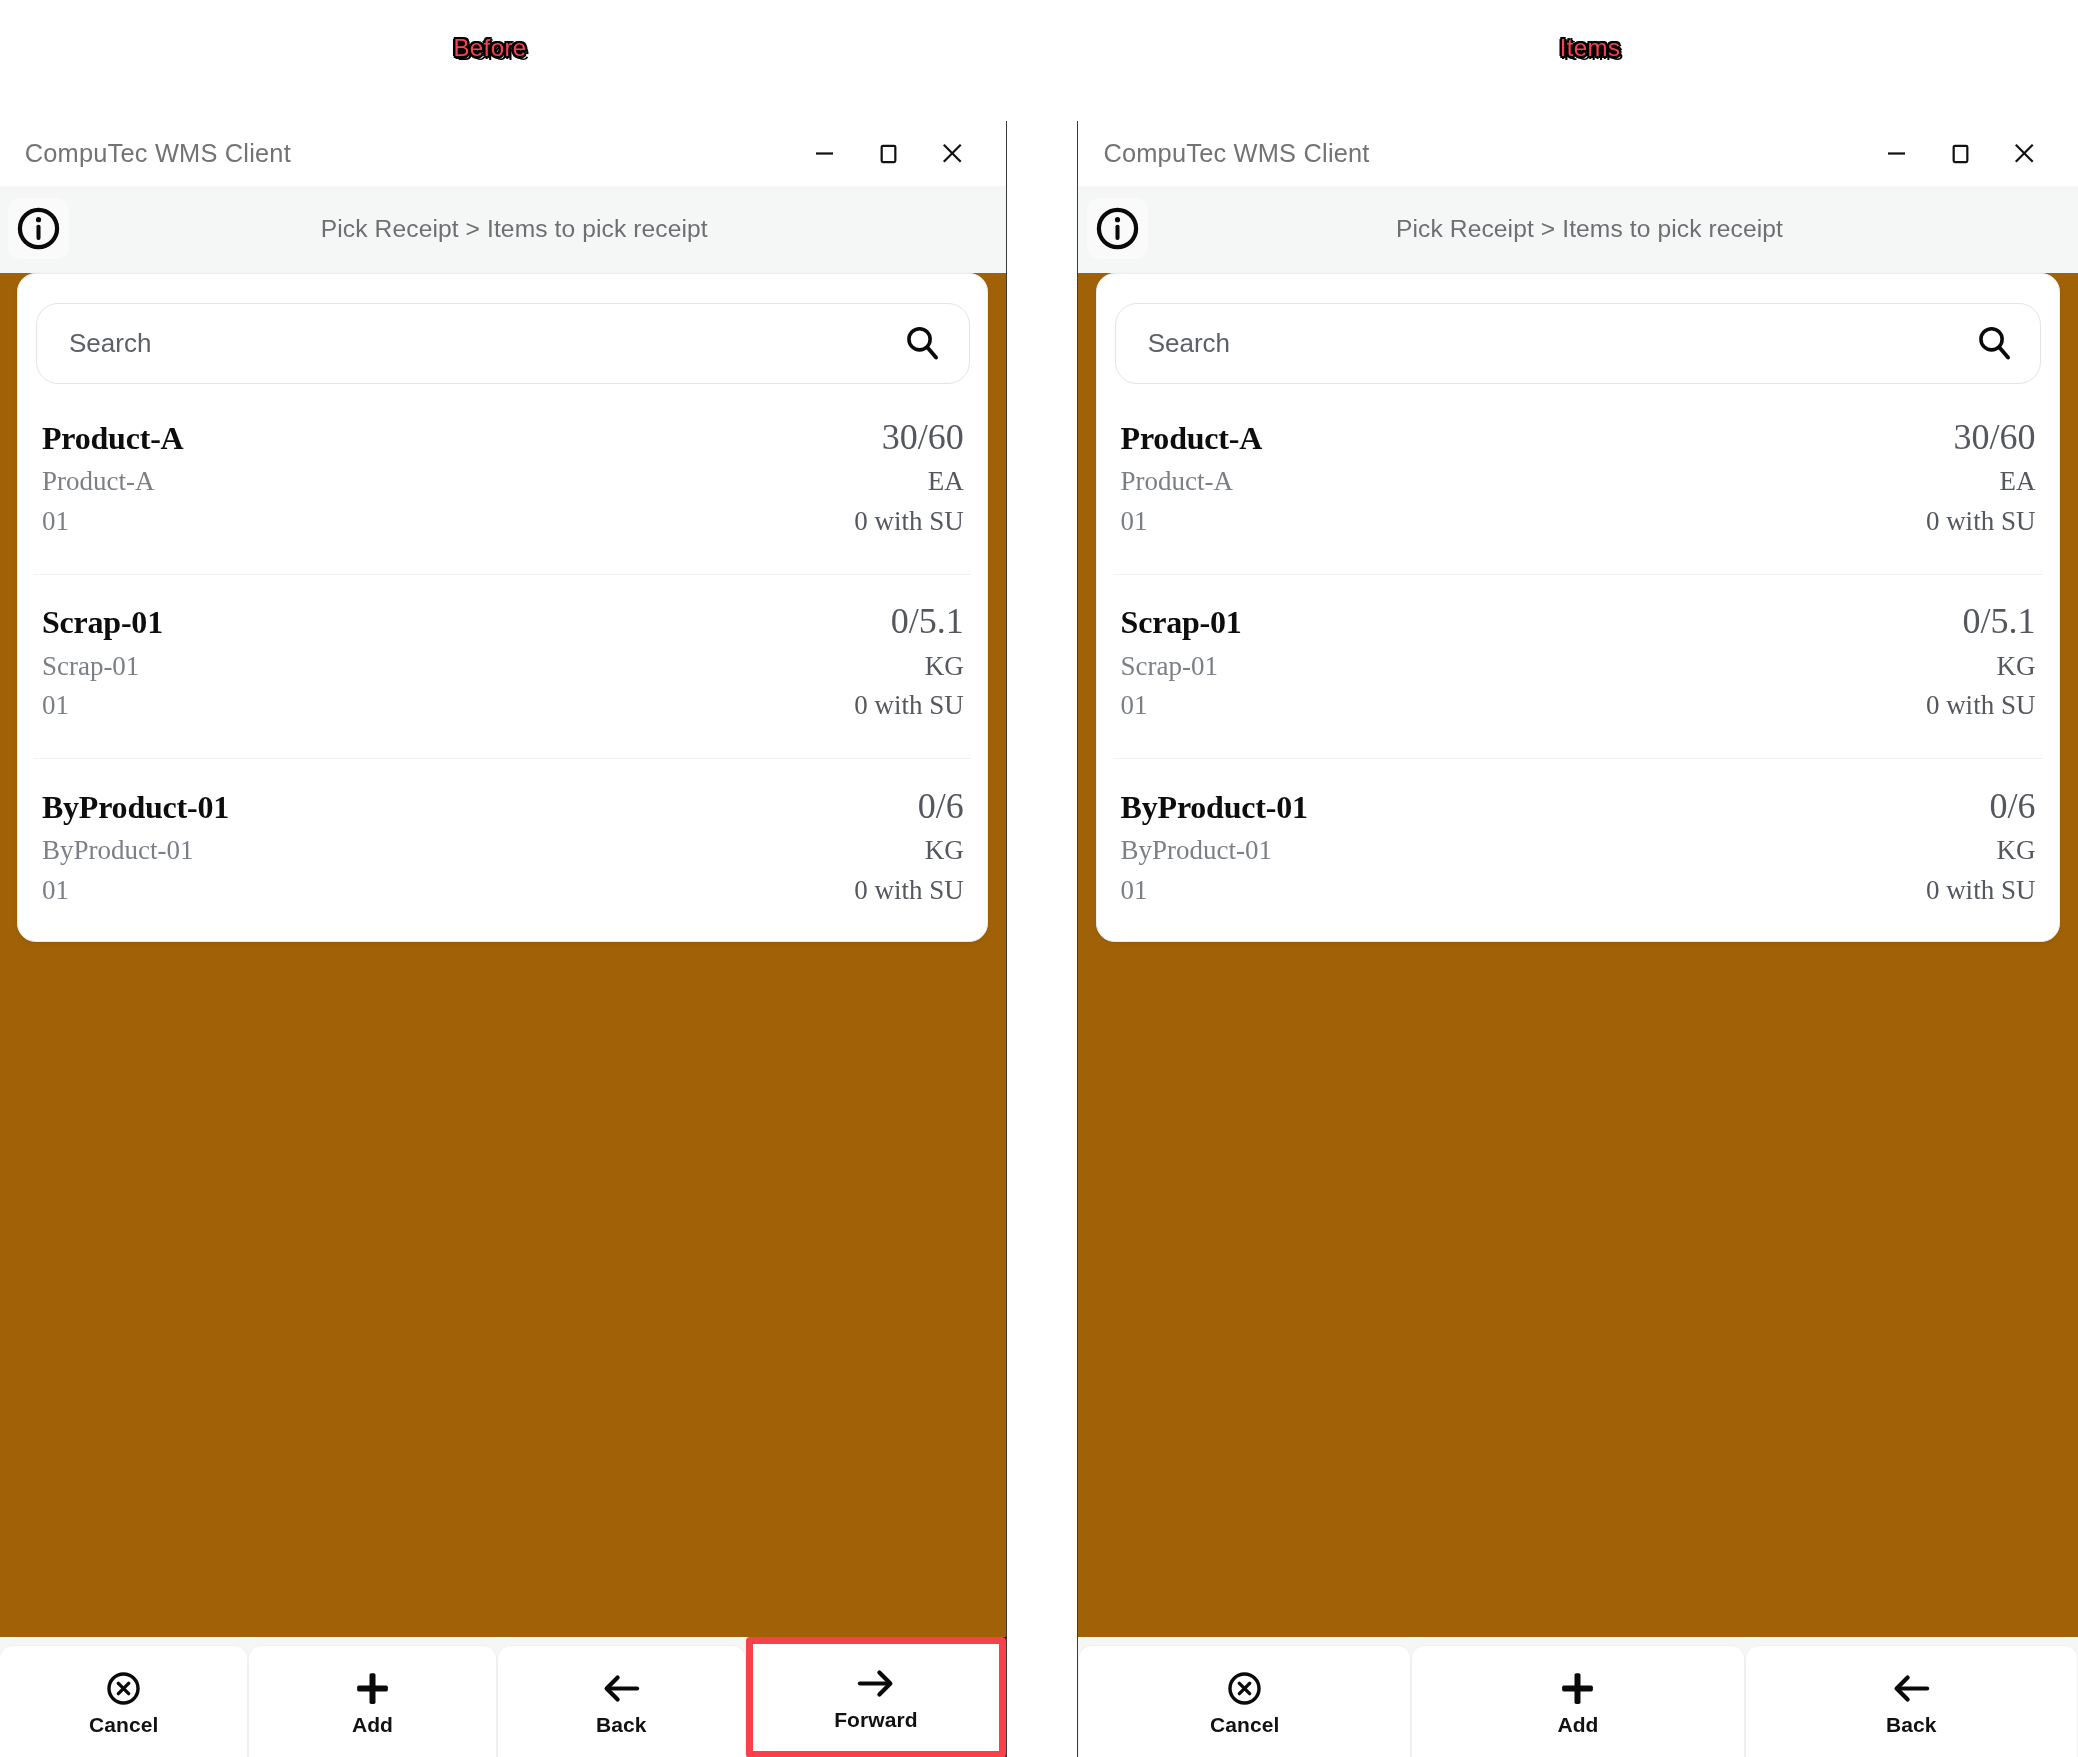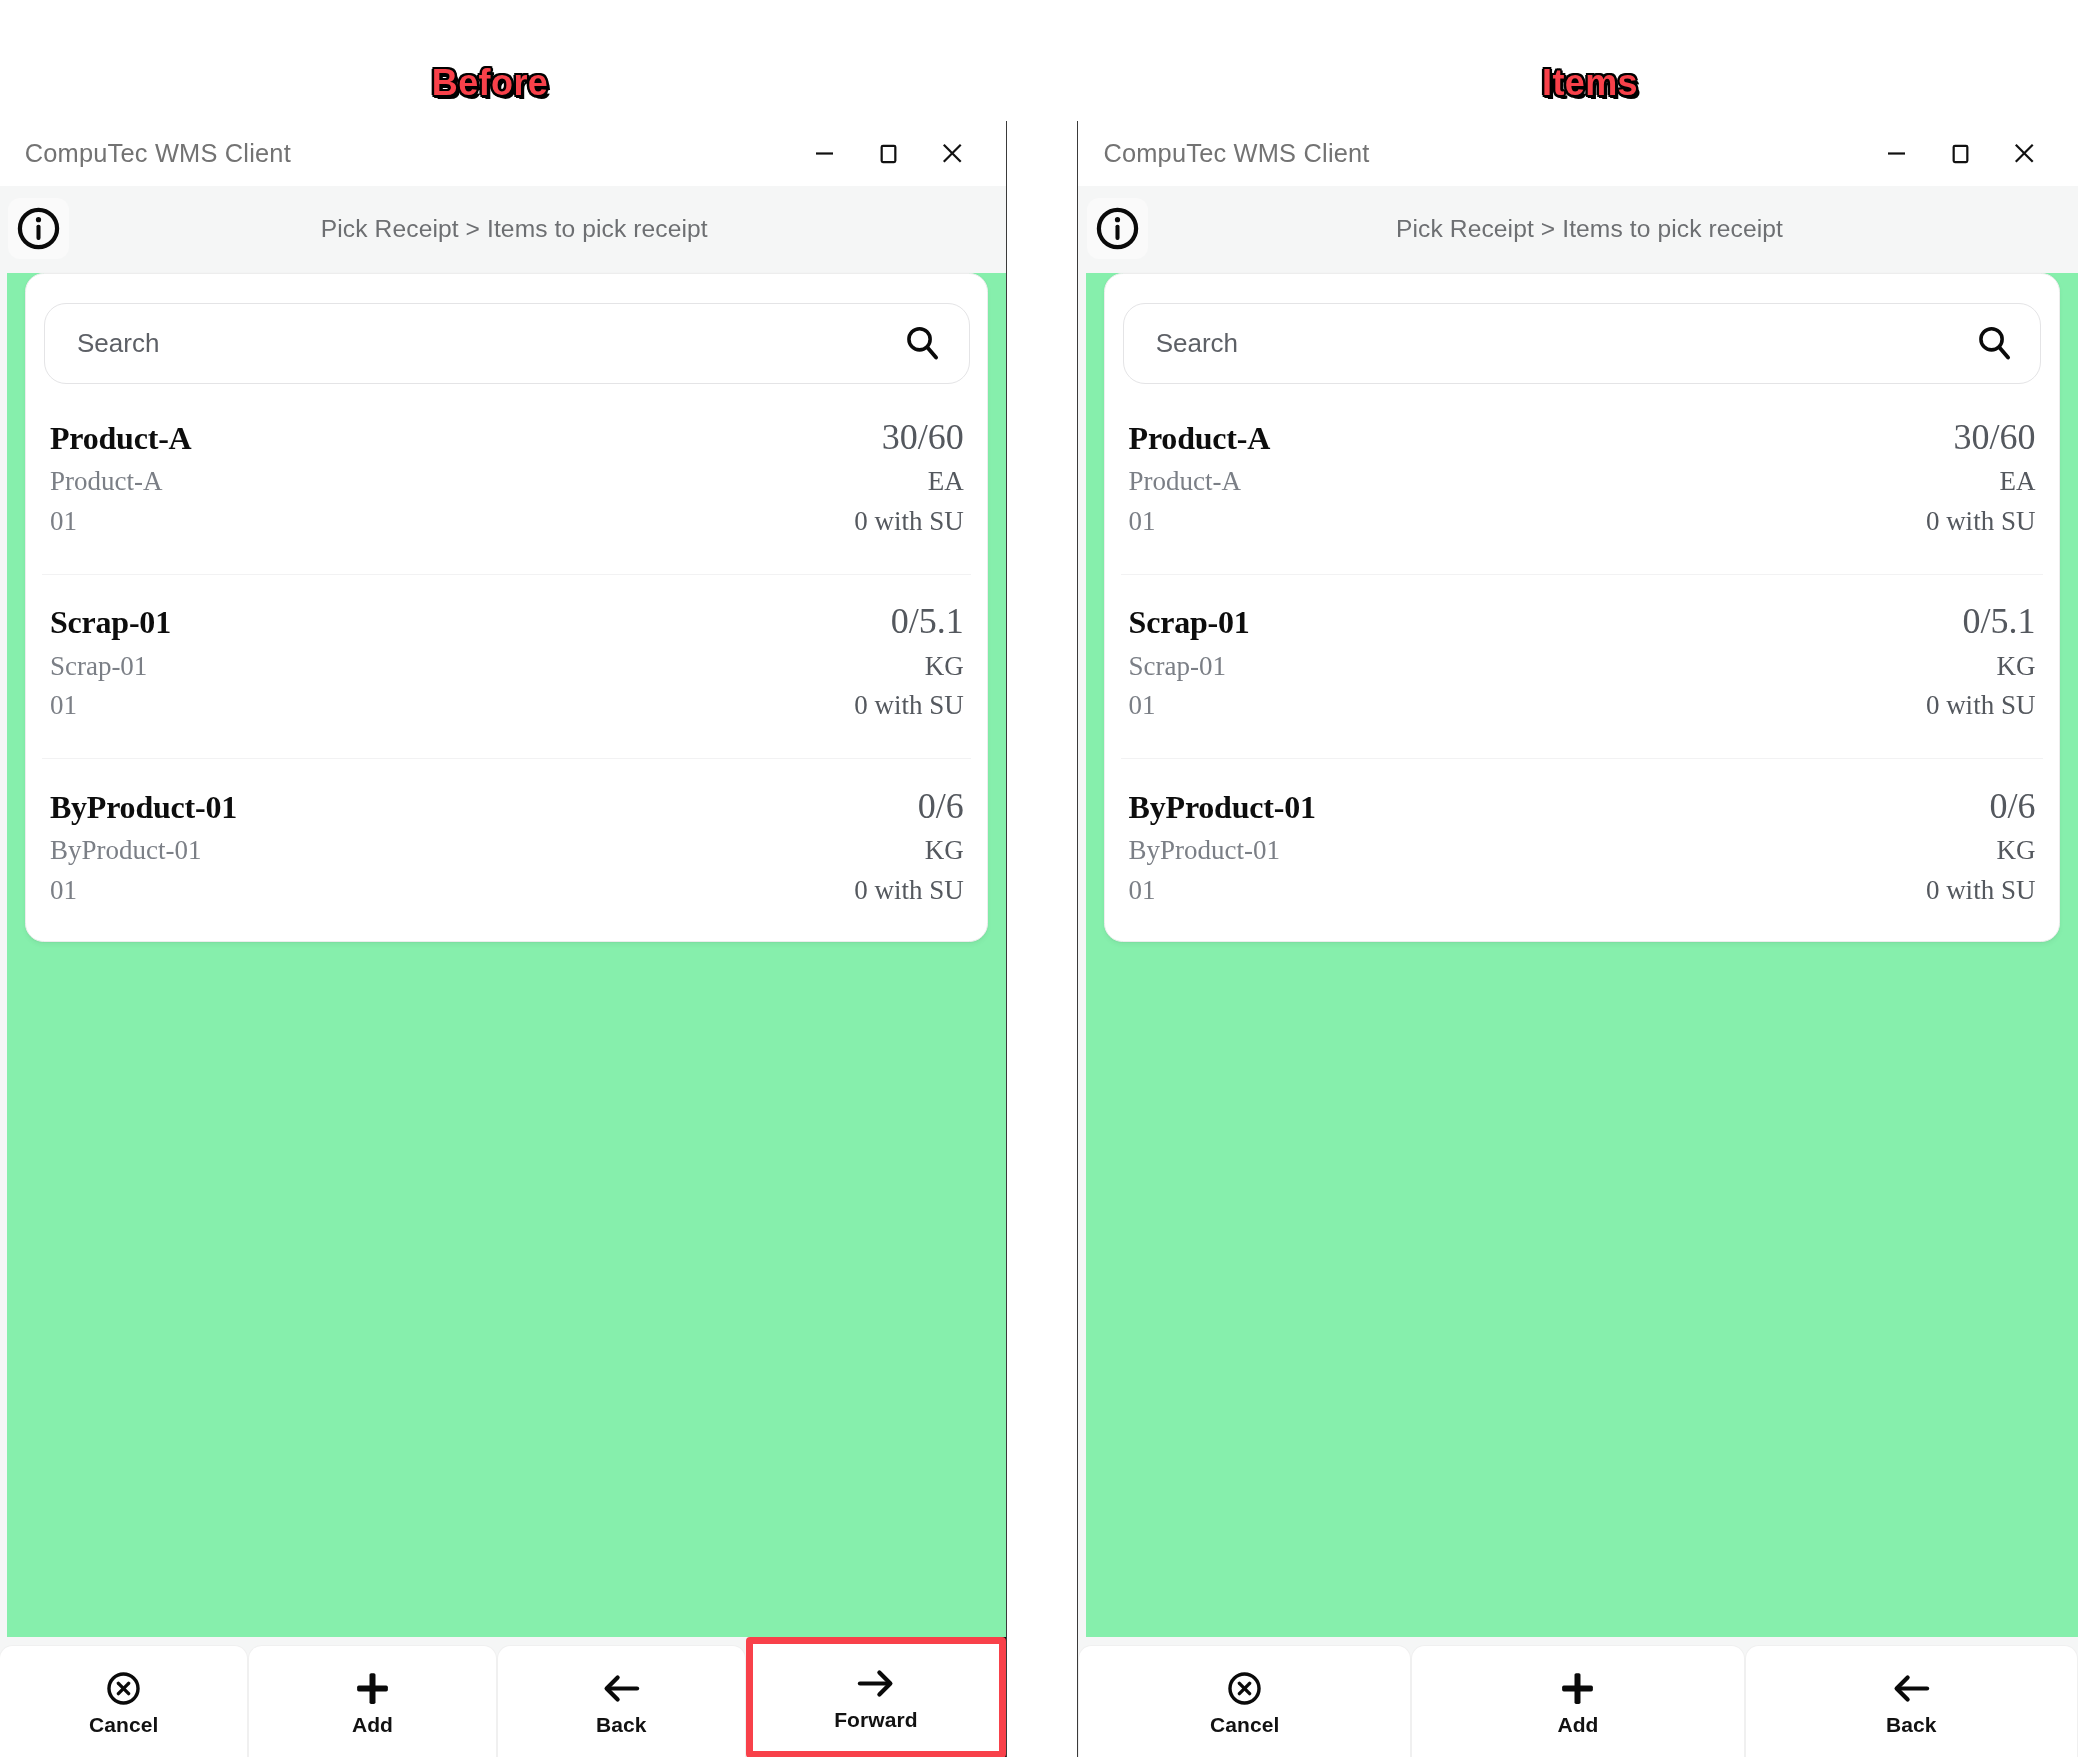--- a/index.html
+++ b/index.html
@@ -9,32 +9,31 @@
     font-family: "Liberation Sans", sans-serif;
     overflow: hidden;
   }
 
   .stage { position: relative; width: 2078px; height: 1758px; background:#fff; }
 
   
   .caption {
     position: absolute;
     top: 34px;
-    font-size: 36px;
-    font-weight: 700;
+    font-size: 24px;
+    font-weight: 400;
     color: #F8414A;
     letter-spacing: 0.4px;
     text-shadow:
        1.7px  1.7px 0 #000,  -1.7px  1.7px 0 #000,
        1.7px -1.7px 0 #000,  -1.7px -1.7px 0 #000,
        0 2.5px 0 #000, 2.5px 0 0 #000, 0 -2.5px 0 #000, -2.5px 0 0 #000,
        3.4px 4.2px 0 #000;
     transform: translateX(-50%);
     white-space: nowrap;
-    margin-top: 28px;
   }
   .caption-before { left: 490px; }
   .caption-after  { left: 1590px; }
 
   
   .panel {
     position: absolute;
     top: 121px;
     width: 1009px;
     height: 1637px;
@@ -94,24 +93,23 @@
     text-align: center;
     font-size: 24.6px;
     color: #6d6f72;
     padding-left: 23px;
     letter-spacing: 0.1px;
   }
 
   
   .content {
     height: calc(100% - 65px - 85px - 121px);
-    background: #86efac;
+    background: #a16207;
     padding: 0 18px;
     position: relative;
-    margin-left: 8px;
   }
 
   .card {
     background: #ffffff;
     border: 0.8px solid #ededed;
     border-radius: 18.6px;
     box-shadow: 0 2.5px 5.1px rgba(0,0,0,0.045), 0 0.8px 1.7px rgba(0,0,0,0.03);
     padding: 15.3px 16px 6.8px 16px;
     margin-top: 1.7px;
   }

